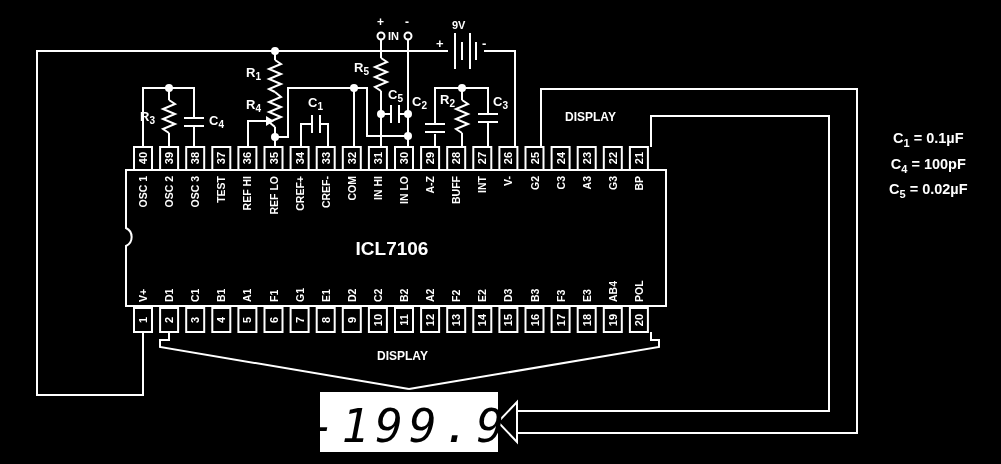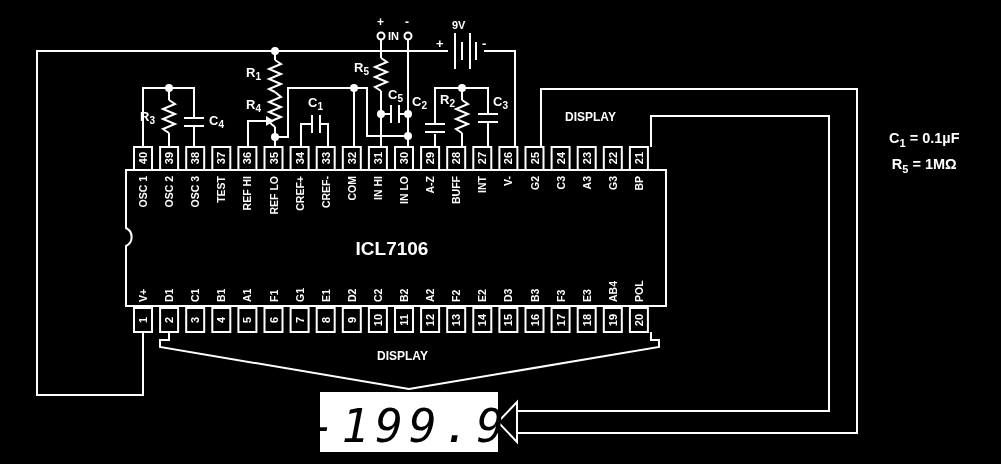--- a/index.html
+++ b/index.html
@@ -319,14 +319,15 @@
     <text class="lbl" x="565" y="121" font-size="12">DISPLAY</text>
     <text class="lbl" x="377" y="360" font-size="12">DISPLAY</text>
   </g>
 
   <rect x="320" y="392" width="178" height="60" fill="#fff"></rect>
   <text x="409" y="442" font-size="46" text-anchor="middle" fill="#000" font-style="italic" font-family="'DejaVu Sans Mono', monospace" letter-spacing="6">-199.9</text>
 </svg>
 
 <div class="legend" id="legend">
     <div><span>C</span><sub>1</sub><span> = 0.1µF</span></div>
-    <div><span>R</span><sub>5</sub><span> = 1MΩ</span></div>
+    <div><span>C</span><sub>4</sub><span> = 100pF</span></div>
+    <div><span>C</span><sub>5</sub><span> = 0.02µF</span></div>
   </div>
 
 </body></html>

